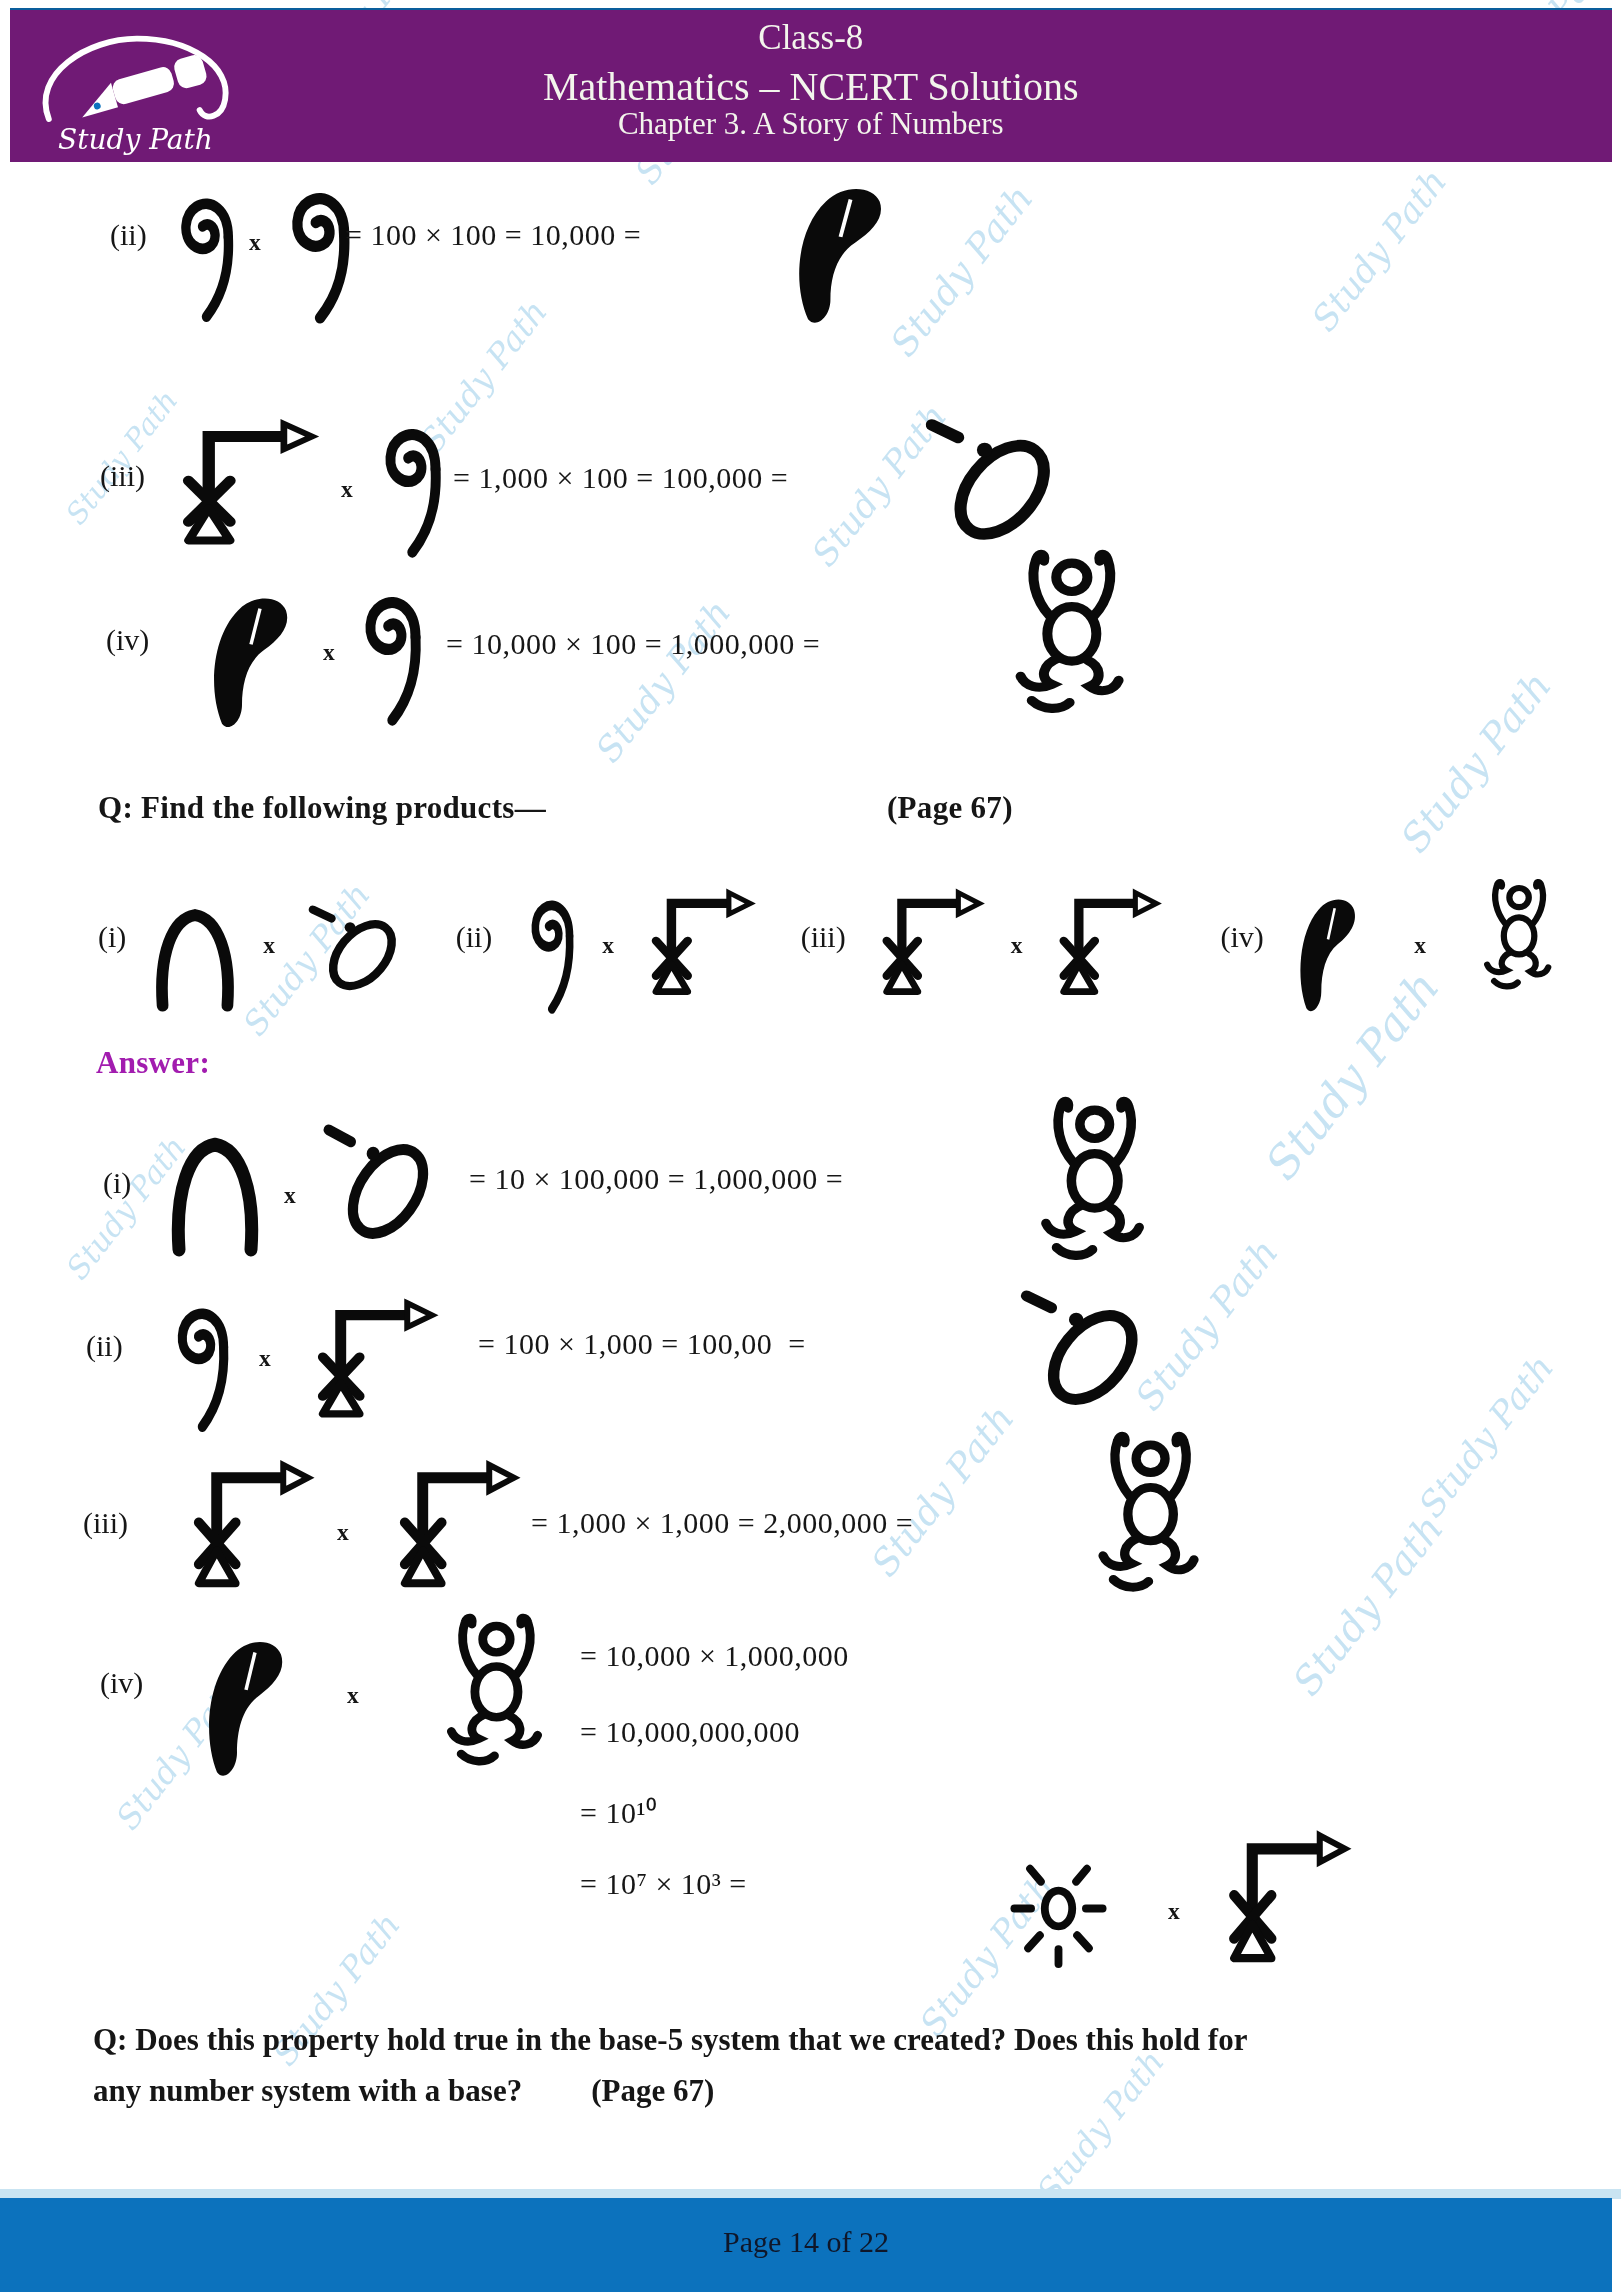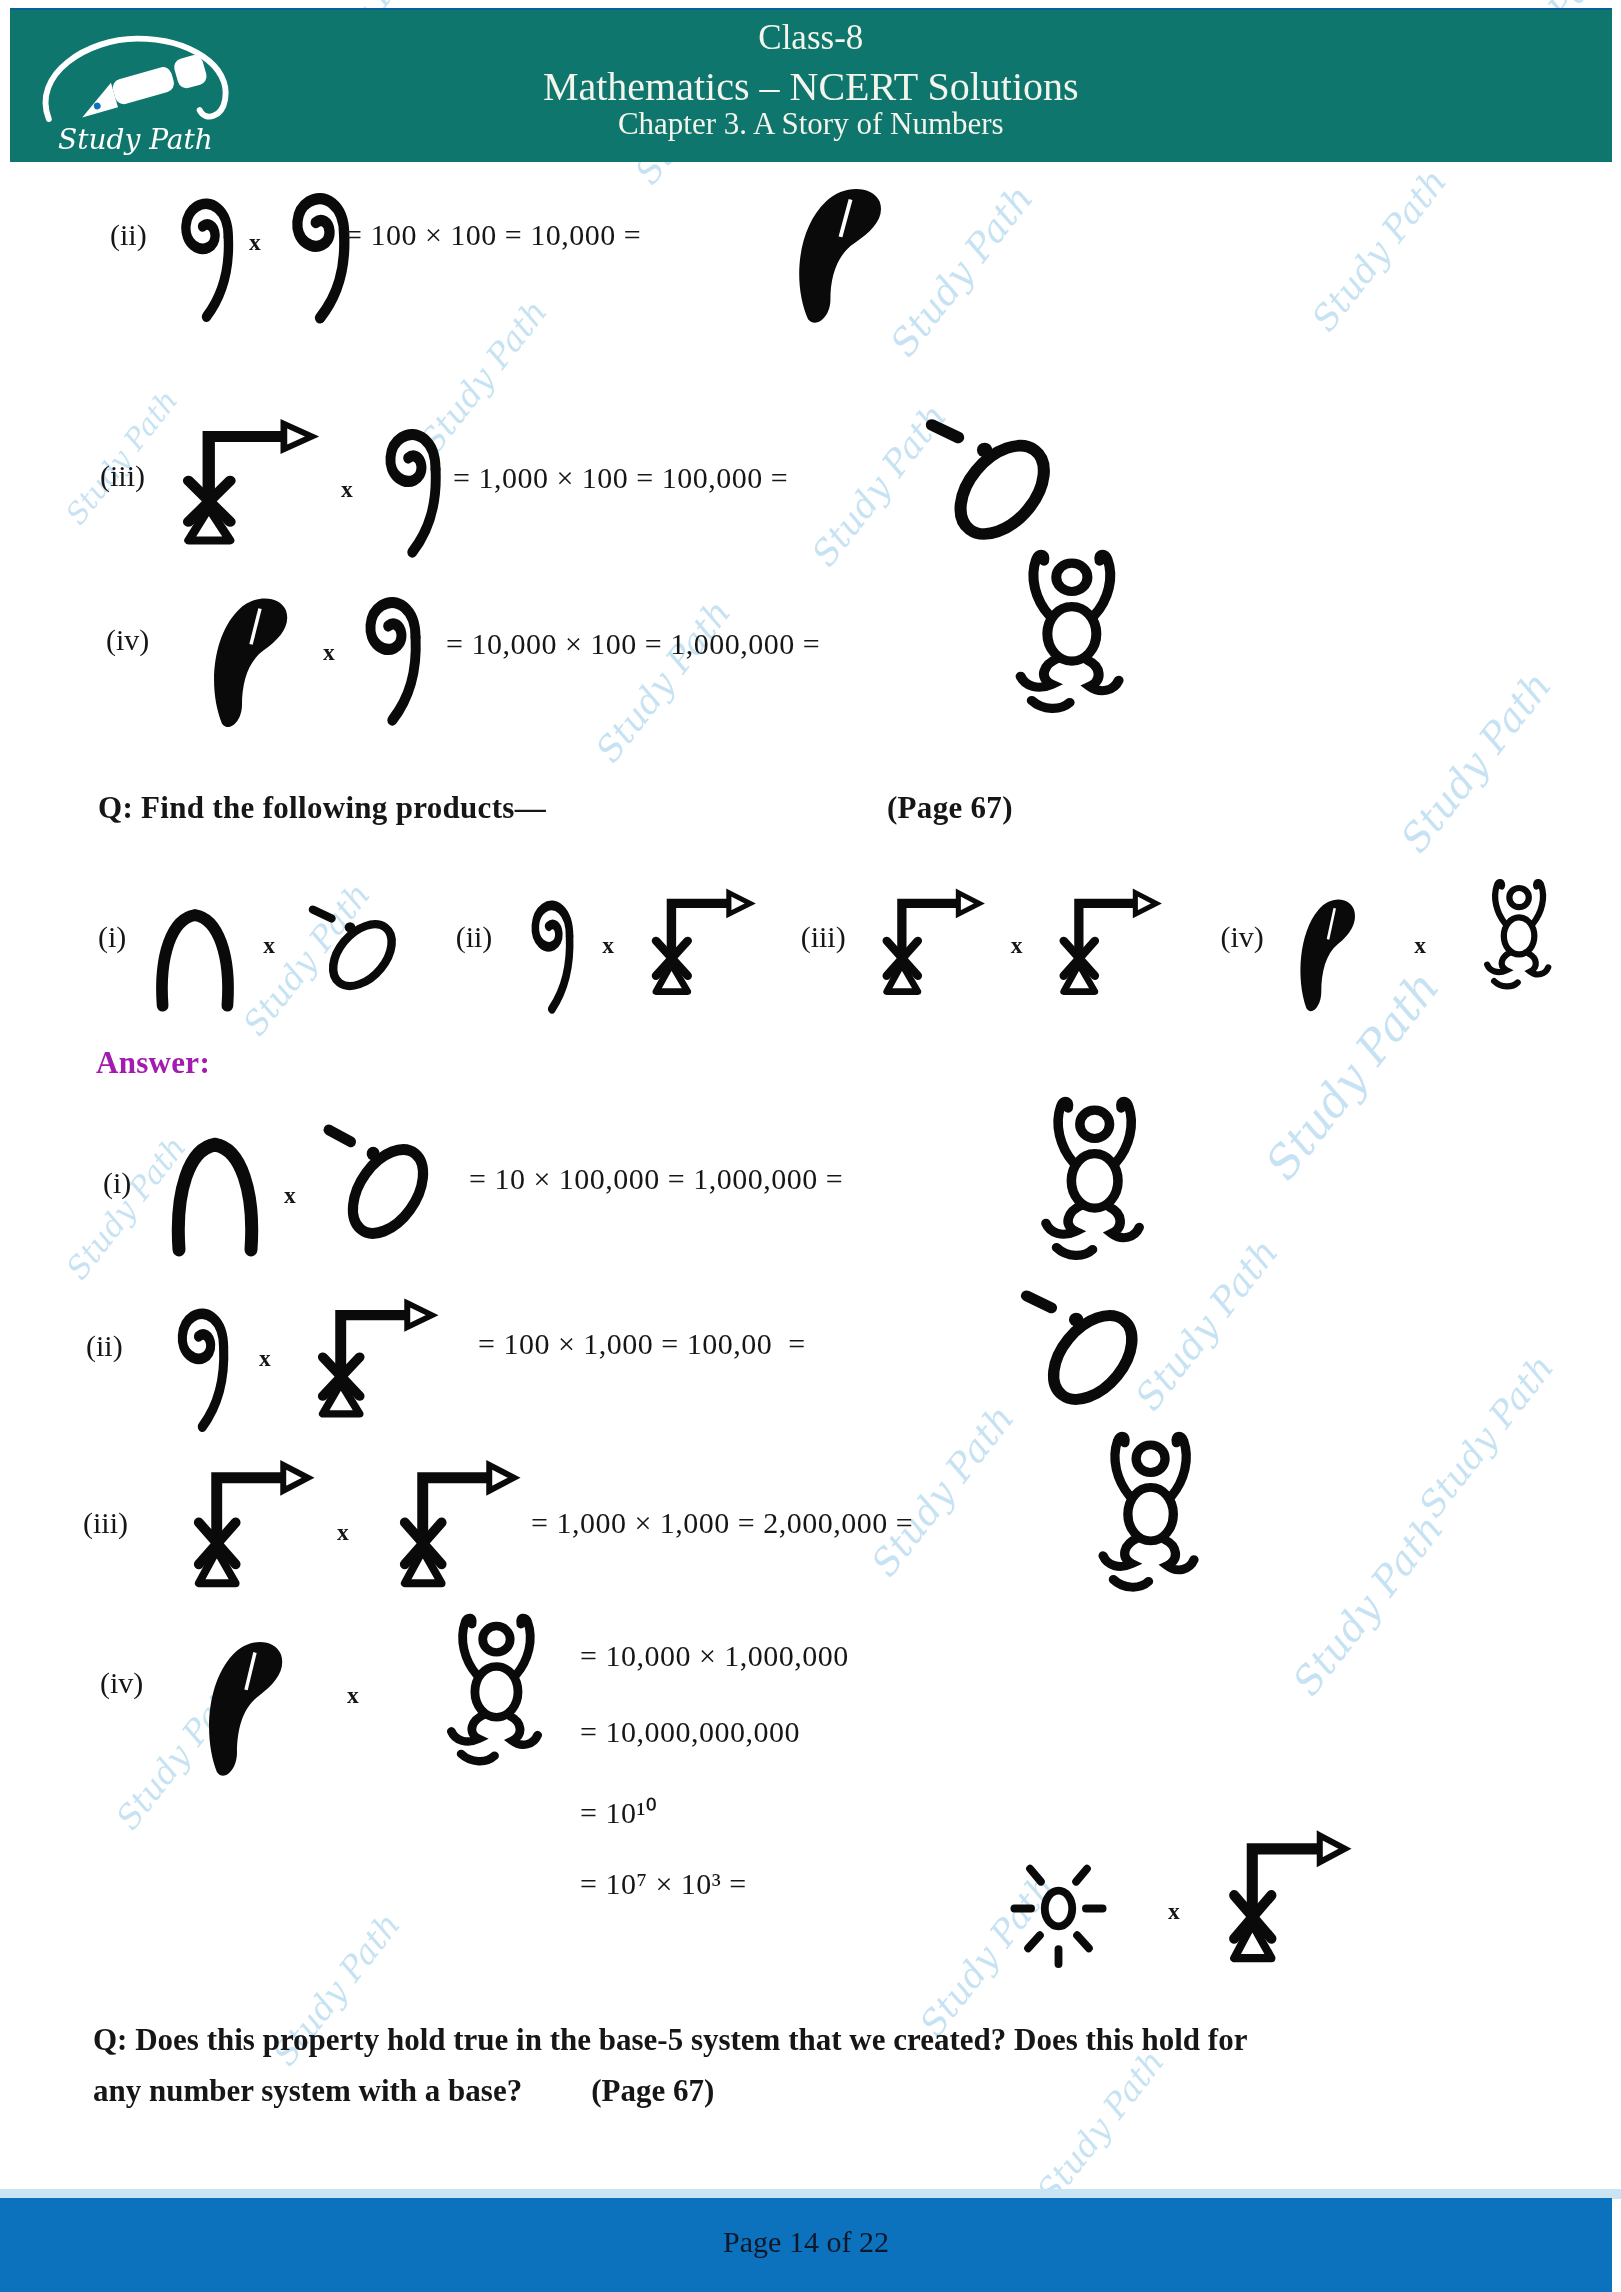--- a/index.html
+++ b/index.html
@@ -1,19 +1,19 @@
 <!DOCTYPE html>
 <html><head>
 <meta charset="utf-8">
 <style>
   html,body{margin:0;padding:0;background:#e8e8e8;}
   .page{position:relative;width:1621px;height:2293px;background:#ffffff;overflow:hidden;
         font-family:"Liberation Serif", serif;color:#161616;}
   
-  .hdr{position:absolute;left:9.8px;top:7.8px;width:1602px;height:154px;background:#0f766e;
+  .hdr{position:absolute;left:9.8px;top:7.8px;width:1602px;height:154px;background:#701a75;
        border-top:2.9px solid #0a5e9c;box-sizing:border-box;}
   .hdr-line{position:absolute;left:0;width:100%;text-align:center;color:#f3f5ec;}
   .hdr-l1{top:7.8px;font-size:35px;}
   .hdr-l2{top:53px;font-size:40px;}
   .hdr-l3{top:96px;font-size:31px;}
   .logo{position:absolute;left:17.6px;top:13.7px;width:216px;height:143px;}
   .logo-text{position:absolute;left:0;top:100px;width:216px;text-align:center;color:#fff;
              font-style:italic;font-size:28px;font-family:"DejaVu Serif", serif;}
   .foot-strip{position:absolute;left:0;top:2189px;width:1621px;height:9.8px;background:#c9e4f2;}
   .foot{position:absolute;left:0;top:2198px;width:1612px;height:94px;background:#0c72bd;}

